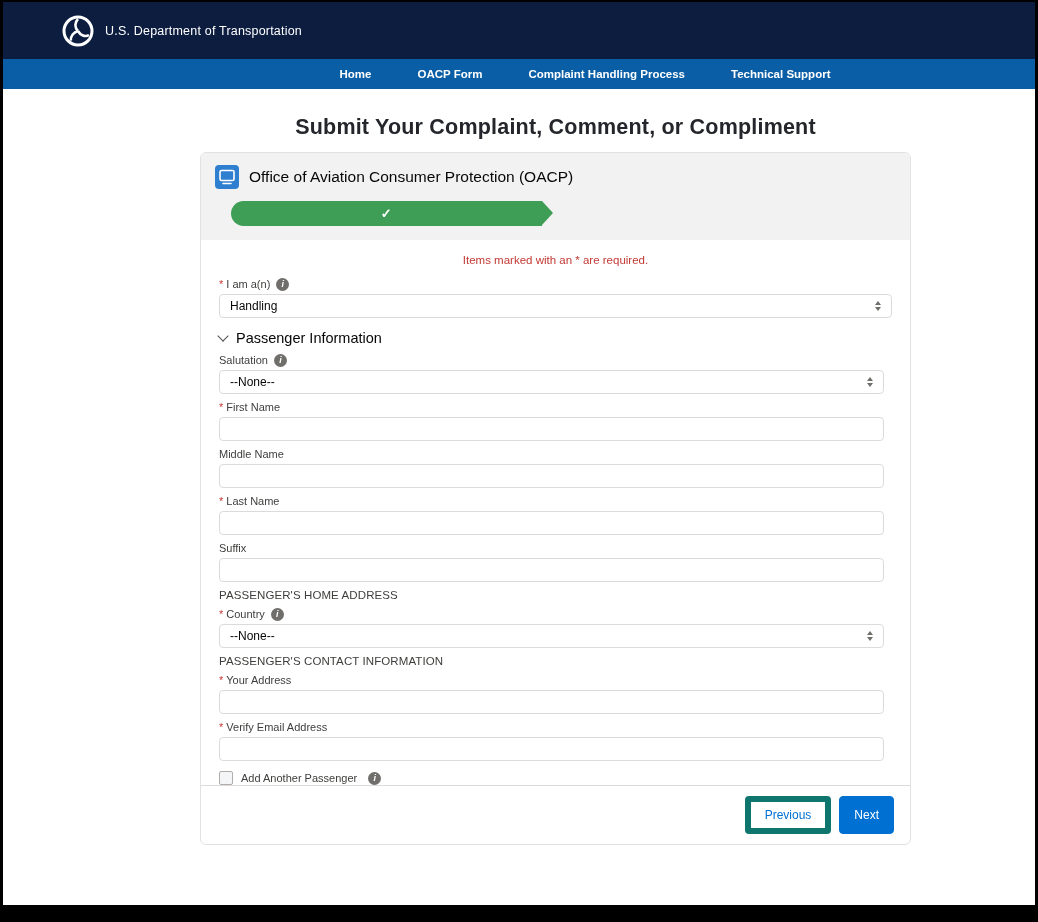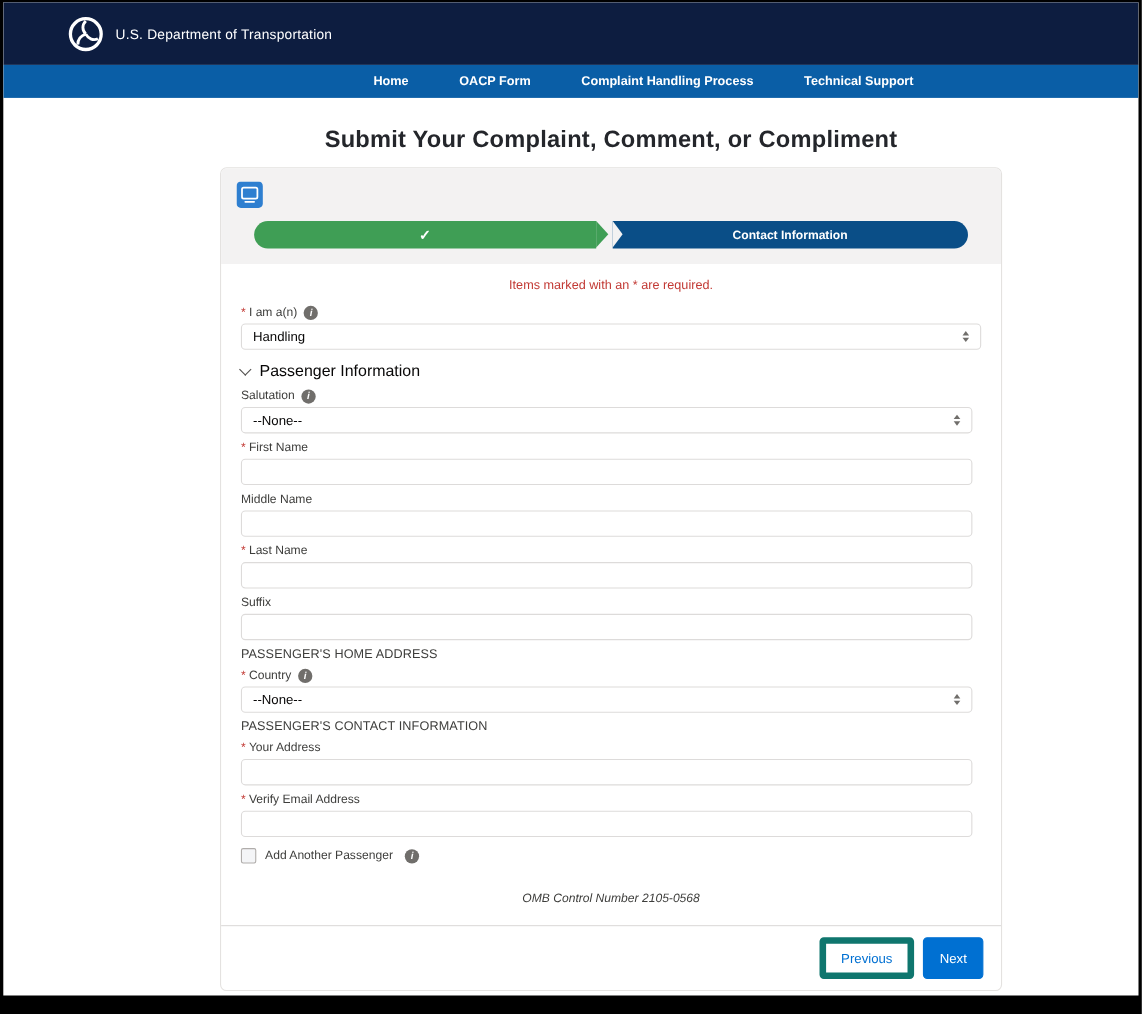--- a/index.html
+++ b/index.html
@@ -218,27 +218,25 @@
   <h1 class="page-title">Submit Your Complaint, Comment, or Compliment</h1>
 
   <section class="card">
     <div class="card-head">
       <div class="head-row">
         <svg class="app-icon" width="24" height="24" viewBox="0 0 24 24">
           <rect width="24" height="24" rx="4" fill="#2e7fd0"></rect>
           <rect x="5" y="5.5" width="14" height="10" rx="1.5" fill="none" stroke="#ffffff" stroke-width="1.6"></rect>
           <line x1="8" y1="18.5" x2="16" y2="18.5" stroke="#ffffff" stroke-width="1.6" stroke-linecap="round"></line>
         </svg>
+        <h2 class="card-title">Office of Aviation Consumer Protection (OACP)</h2>
       </div>
       <div class="progress">
         <div class="step-done">
           <span class="check-glyph">✓</span>
-        </div>
-        <div class="step-current">
-          <span class="step-label">Contact Information</span>
         </div>
       </div>
     </div>
 
     <div class="card-body">
       <p class="required-note">Items marked with an * are required.</p>
 
       <div class="field">
         <div class="field-label">
           <span class="req">*</span>
@@ -341,21 +339,20 @@
         </div>
 
         <div class="checkbox-row">
           <span class="checkbox"></span>
           <span class="checkbox-label">Add Another Passenger</span>
           <span class="info">i</span>
         </div>
 
       </div>
 
-      <div class="omb">OMB Control Number 2105-0568</div>
     </div>
 
     <div class="card-footer">
       <button class="btn btn-neutral">Previous</button>
       <button class="btn btn-brand">Next</button>
     </div>
   </section>
 </main>
 
 </body></html>

